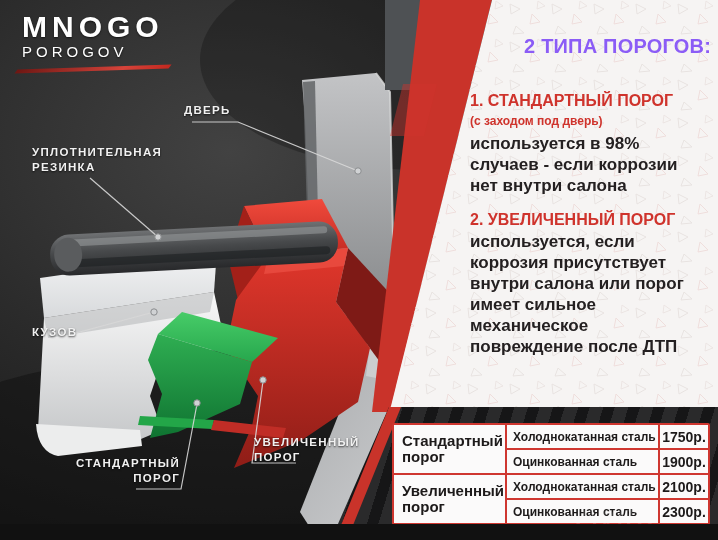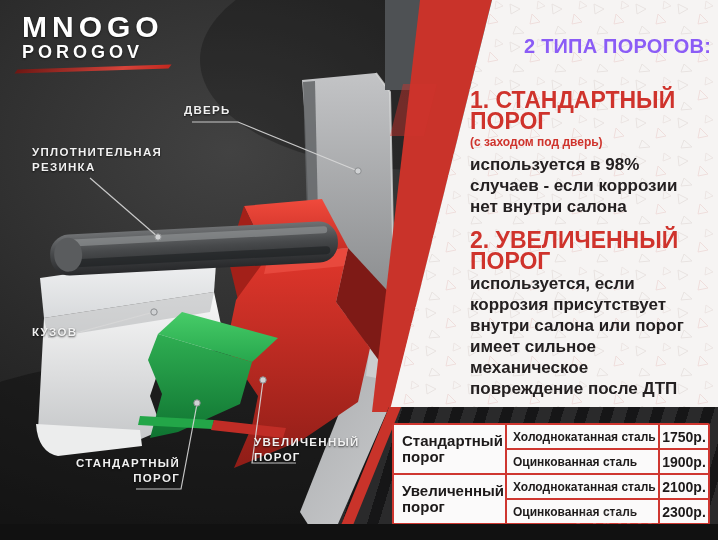--- a/index.html
+++ b/index.html
@@ -6,21 +6,21 @@
   .stage{
     position:relative;width:718px;height:524px;overflow:hidden;
     font-family:"Liberation Sans",sans-serif;background:#232323;
   }
   .stage *{box-sizing:border-box;}
   
   .scene-svg{position:absolute;left:0;top:0;z-index:1;}
   
   .logo{position:absolute;left:22px;top:12px;z-index:5;color:#fff;}
   .logo .l1{font-size:30px;font-weight:800;letter-spacing:5px;line-height:30px;text-shadow:0 1px 2px rgba(0,0,0,.6);}
-  .logo .l2{font-size:18px;font-weight:700;letter-spacing:4px;line-height:22px;margin-top:-1px;text-shadow:0 1px 2px rgba(0,0,0,.6);}
+  .logo .l2{font-size:15px;font-weight:400;letter-spacing:4px;line-height:22px;margin-top:-1px;text-shadow:0 1px 2px rgba(0,0,0,.6);}
   .logo .swoosh{width:150px;height:4px;margin-top:4px;margin-left:-4px;
     background:linear-gradient(90deg,#6e1713,#d6433a 70%,#c3281f);
     transform:skewX(-38deg) rotate(-2deg);}
   
   .slabel{position:absolute;z-index:5;color:#f1f1f1;font-weight:700;font-size:11.5px;
     letter-spacing:1.3px;line-height:15px;text-shadow:0 1px 2px rgba(0,0,0,.7);}
   .lab-door{left:184px;top:103px;}
   .lab-seal{left:32px;top:145px;width:145px;}
   .lab-body{left:32px;top:325px;}
   .lab-standard{left:56px;top:456px;width:124px;text-align:right;}
@@ -28,21 +28,21 @@
   
   .panel{position:absolute;inset:0;z-index:2;background:#f6f4f3;
     clip-path:polygon(492px 0,718px 0,718px 410px,390px 410px);}
   .panel .pattern{position:absolute;inset:0;}
   .heading{position:absolute;right:7px;top:33px;text-align:right;
     font-weight:700;font-size:20px;line-height:26px;letter-spacing:.2px;}
   .heading .h-red{color:#cf332c;}
   .heading .h-dark{color:#8b5cf6;}
   .sections{position:absolute;left:470px;top:90px;width:246px;}
   .sec{margin-bottom:13px;}
-  .sec .t{color:#cf332c;font-weight:700;font-size:23px;line-height:21px;}
+  .sec .t{color:#cf332c;font-weight:700;font-size:16px;line-height:21px;}
   .sec .s{color:#cf332c;font-weight:700;font-size:12px;line-height:21px;width:225px;}
   .sec .b{color:#242021;font-weight:700;font-size:17px;line-height:21px;width:228px;margin-top:1px;}
   
   .strip{position:absolute;inset:0;z-index:2;
     clip-path:polygon(389px 407px,718px 407px,718px 540px,331px 540px);
     background:repeating-linear-gradient(107deg,#161617 0 11px,#2a2a2b 11px 24px);
     box-shadow:inset 0 3px 0 rgba(255,255,255,.07);}
   .red-edge{position:absolute;inset:0;z-index:3;background:#c9332a;
     clip-path:polygon(389px 407px,401px 407px,347px 540px,335px 540px);}
   .ptable{position:absolute;left:392px;top:423px;z-index:4;width:318px;

